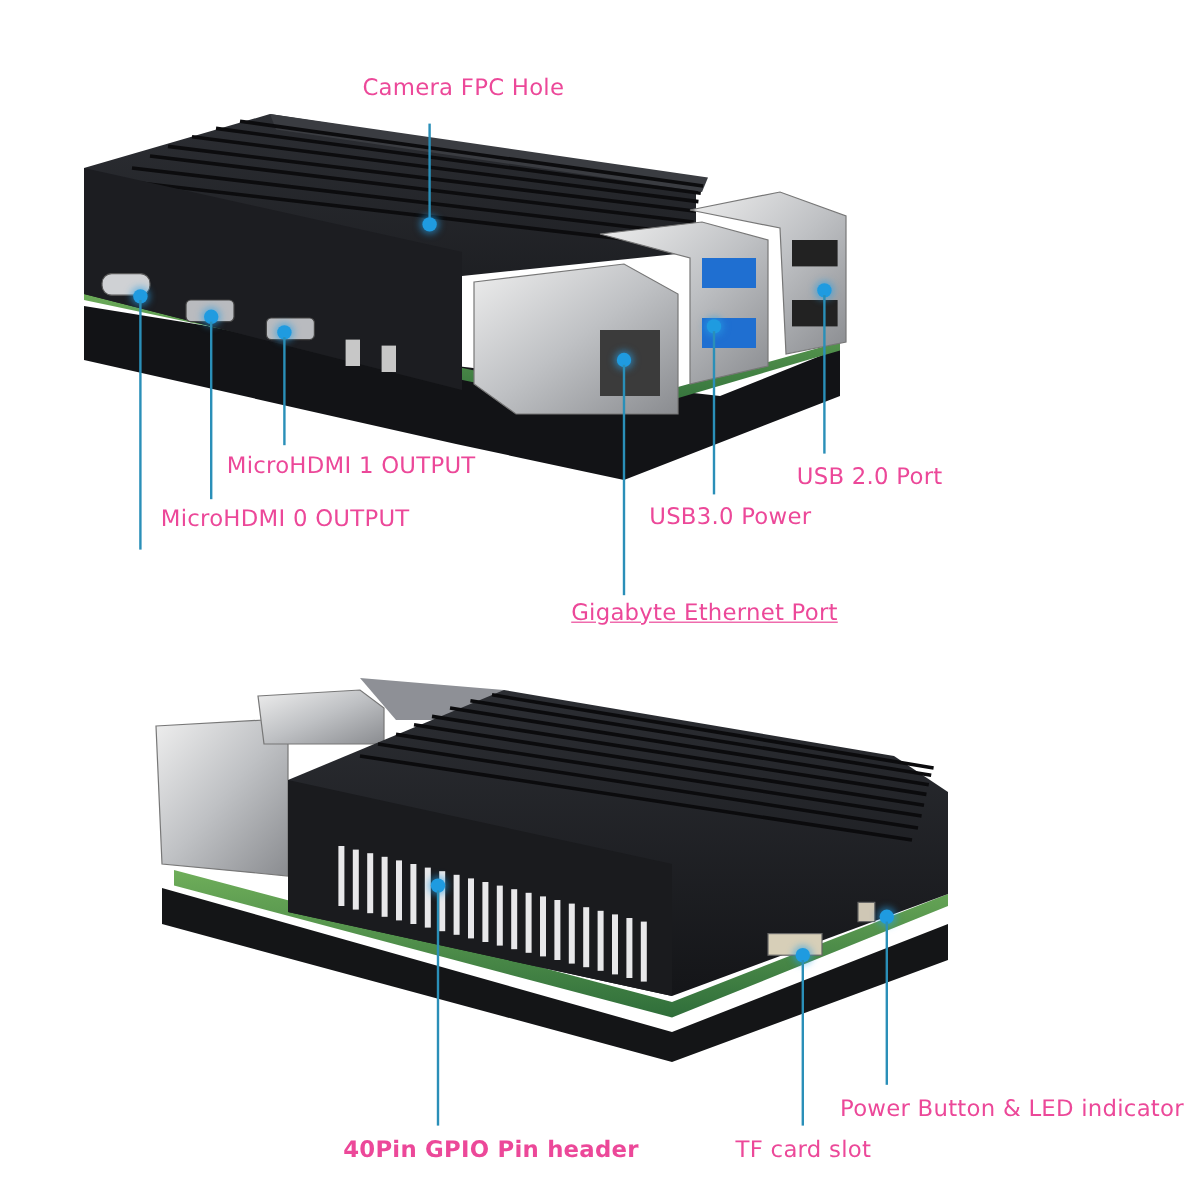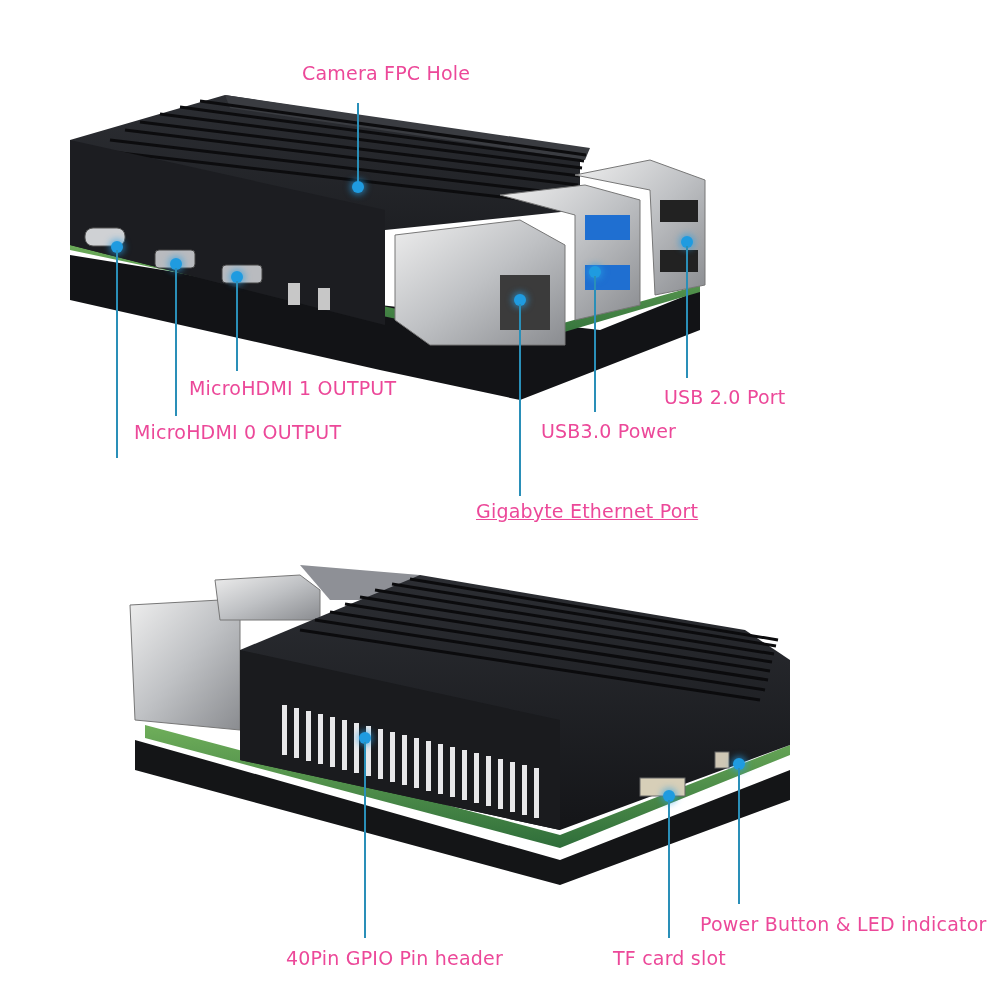--- a/index.html
+++ b/index.html
@@ -143,21 +143,21 @@
   <div class="dot" style="left:589px;top:266px;"></div>
   <div class="leader" style="left:594px;top:276px;height:136px;"></div>
   <div class="label" style="left:541px;top:420px;">USB3.0 Power</div>
 
   <div class="dot" style="left:681px;top:236px;"></div>
   <div class="leader" style="left:686px;top:246px;height:132px;"></div>
   <div class="label" style="left:664px;top:386px;">USB 2.0 Port</div>
 
   <div class="dot" style="left:359px;top:732px;"></div>
   <div class="leader" style="left:364px;top:742px;height:196px;"></div>
-  <div class="label" style="left:286px;top:947px;">40Pin GPIO Pin header</div>
+  <div class="label" style="left:286px;top:947px;font-weight:bold;">40Pin GPIO Pin header</div>
 
   <div class="dot" style="left:663px;top:790px;"></div>
   <div class="leader" style="left:668px;top:800px;height:138px;"></div>
   <div class="label" style="left:613px;top:947px;">TF card slot</div>
 
   <div class="dot" style="left:733px;top:758px;"></div>
   <div class="leader" style="left:738px;top:768px;height:136px;"></div>
   <div class="label" style="left:683px;top:913px;margin-left:17px;">Power Button &amp; LED indicator</div>
 </div>
 

